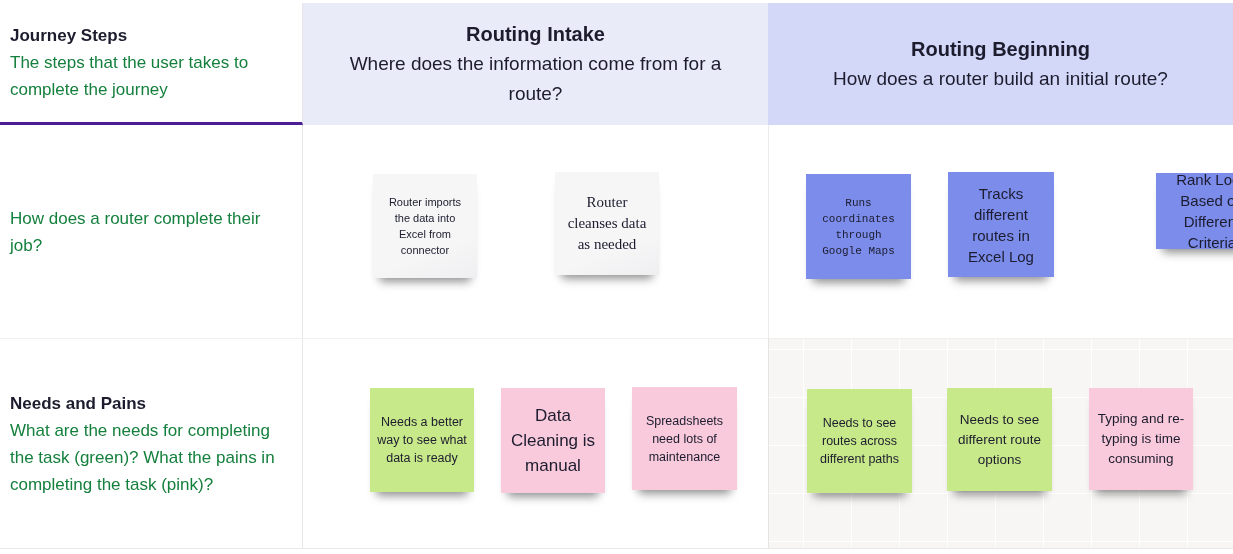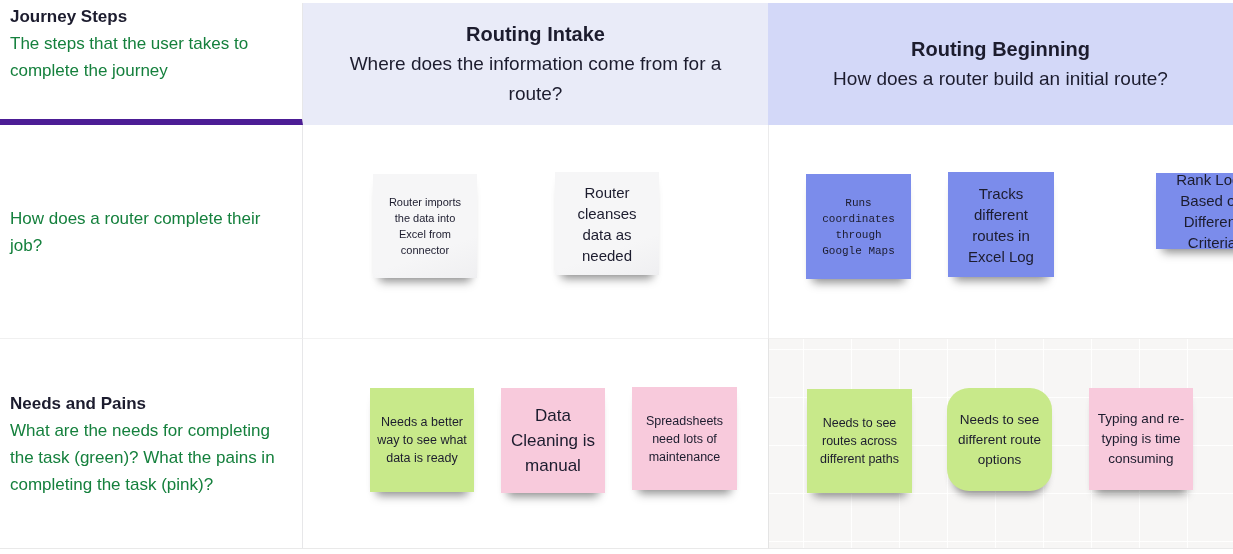--- a/index.html
+++ b/index.html
@@ -4,22 +4,22 @@
 <style>
   html,body{margin:0;padding:0;background:#ffffff;}
   body{font-family:"Liberation Sans","DejaVu Sans",sans-serif;color:#1c1c2e;}
   .board{position:relative;width:1233px;height:554px;background:#ffffff;overflow:hidden;}
 
   
   .cell{position:absolute;box-sizing:border-box;}
 
   
   .corner-cell{left:0;top:3px;width:303px;height:122px;background:#ffffff;
-    border-right:1px solid #e7e7e9;border-bottom:6px solid #4c1d95;
-    display:flex;flex-direction:column;padding:0 14px 0 10px;}
+    border-right:1px solid #e7e7e9;border-bottom:3px solid #4c1d95;
+    display:flex;flex-direction:column;justify-content:center;padding:0 14px 0 10px;}
   .colhead{display:flex;flex-direction:column;justify-content:center;text-align:center;
     top:3px;height:122px;width:465px;padding:0 30px;}
   .colhead-intake{left:303px;background:#e9ebf8;}
   .colhead-beginning{left:768px;background:#d3d8f8;}
   .col-title{font-weight:bold;font-size:20px;line-height:30px;}
   .col-sub{font-size:19px;line-height:30px;}
 
   
   .label-cell{left:0;width:303px;background:#ffffff;border-right:1px solid #e7e7e9;
     display:flex;flex-direction:column;justify-content:center;padding:0 14px 0 10px;}
@@ -49,29 +49,29 @@
   .note-green{background:#c8e98a;}
   .note-pink{background:#f8cadc;}
   .fs-xs{font-size:11px;line-height:16px;}
   .fs-s{font-size:12.5px;line-height:18px;}
   .fs-m{font-size:13.5px;line-height:20px;}
   .fs-l{font-size:15px;line-height:21px;}
   .fs-xl{font-size:17px;line-height:25px;}
 
   
   .n-ia1{left:373px;top:174px;width:104px;height:104px;}
-  .n-ia2{left:555px;top:172px;width:104px;height:103px;}
+  .n-ia2{left:555px;top:172px;width:104px;height:103px;font-family:Liberation Serif, serif;}
   .n-ba1{left:806px;top:174px;width:105px;height:105px;font-family:Liberation Mono, monospace;}
   .n-ba2{left:948px;top:172px;width:106px;height:105px;}
   .n-ba3{left:1156px;top:173px;width:105px;height:76px;padding-left:14px;}
   .n-in1{left:370px;top:388px;width:104px;height:104px;}
   .n-in2{left:501px;top:388px;width:104px;height:105px;}
   .n-in3{left:632px;top:387px;width:105px;height:103px;}
   .n-bn1{left:807px;top:389px;width:105px;height:104px;}
-  .n-bn2{left:947px;top:388px;width:105px;height:103px;border-radius:22px;}
+  .n-bn2{left:947px;top:388px;width:105px;height:103px;}
   .n-bn3{left:1089px;top:388px;width:104px;height:102px;}
 </style>
 </head>
 <body>
 
 <div class="board">
 
   <div class="cell corner-cell">
     <div class="cell-title">Journey Steps</div>
     <div class="cell-desc">The steps that the user takes to complete the journey</div>

